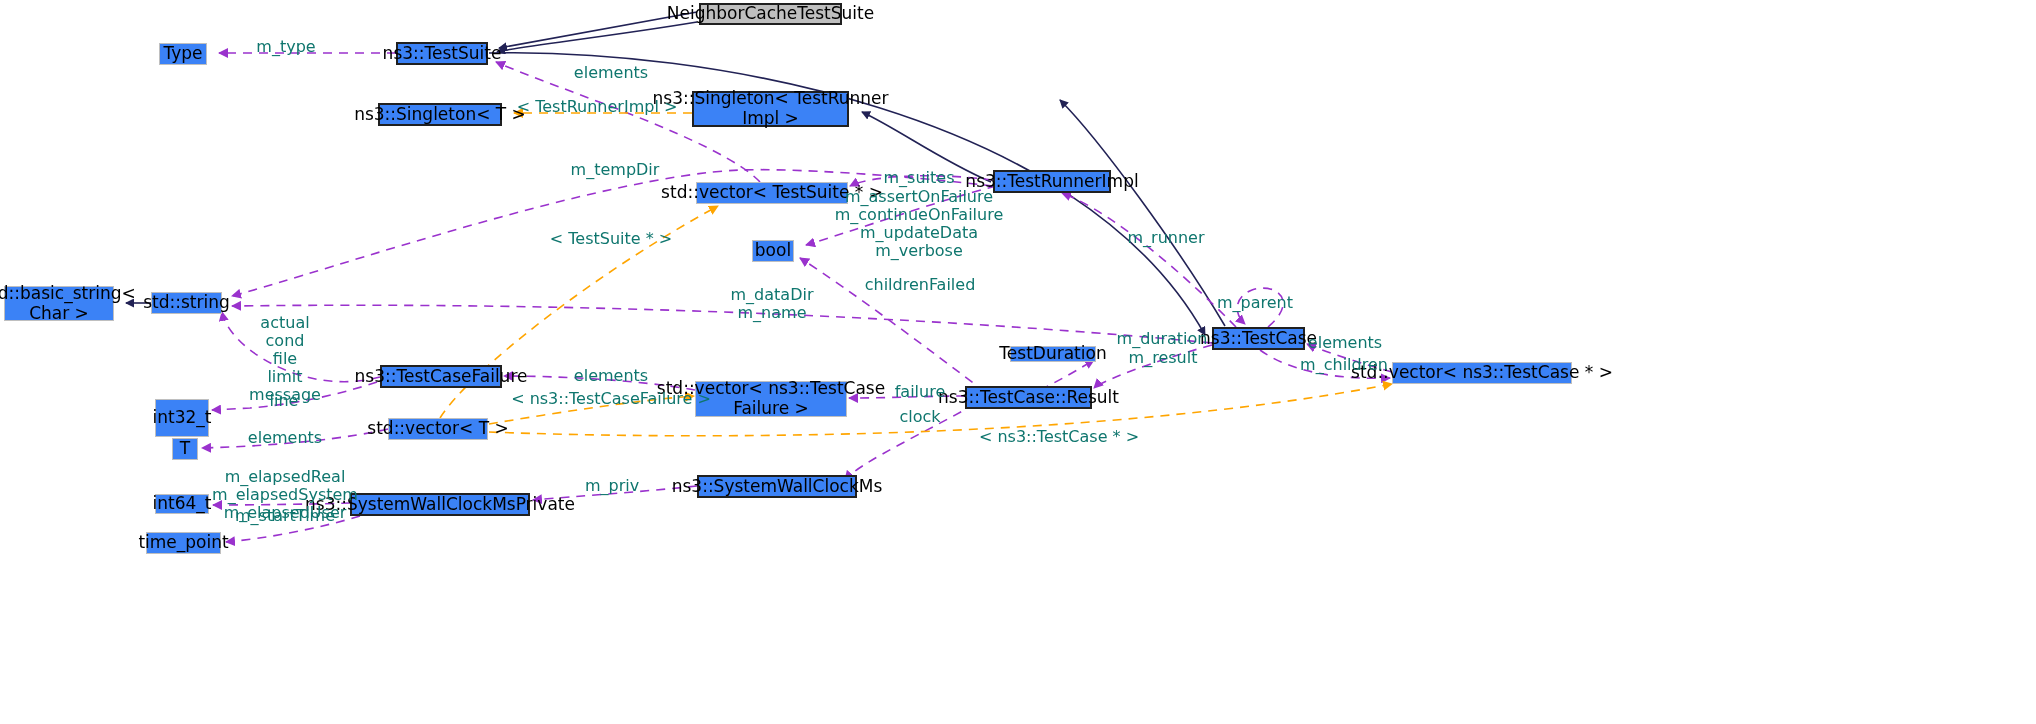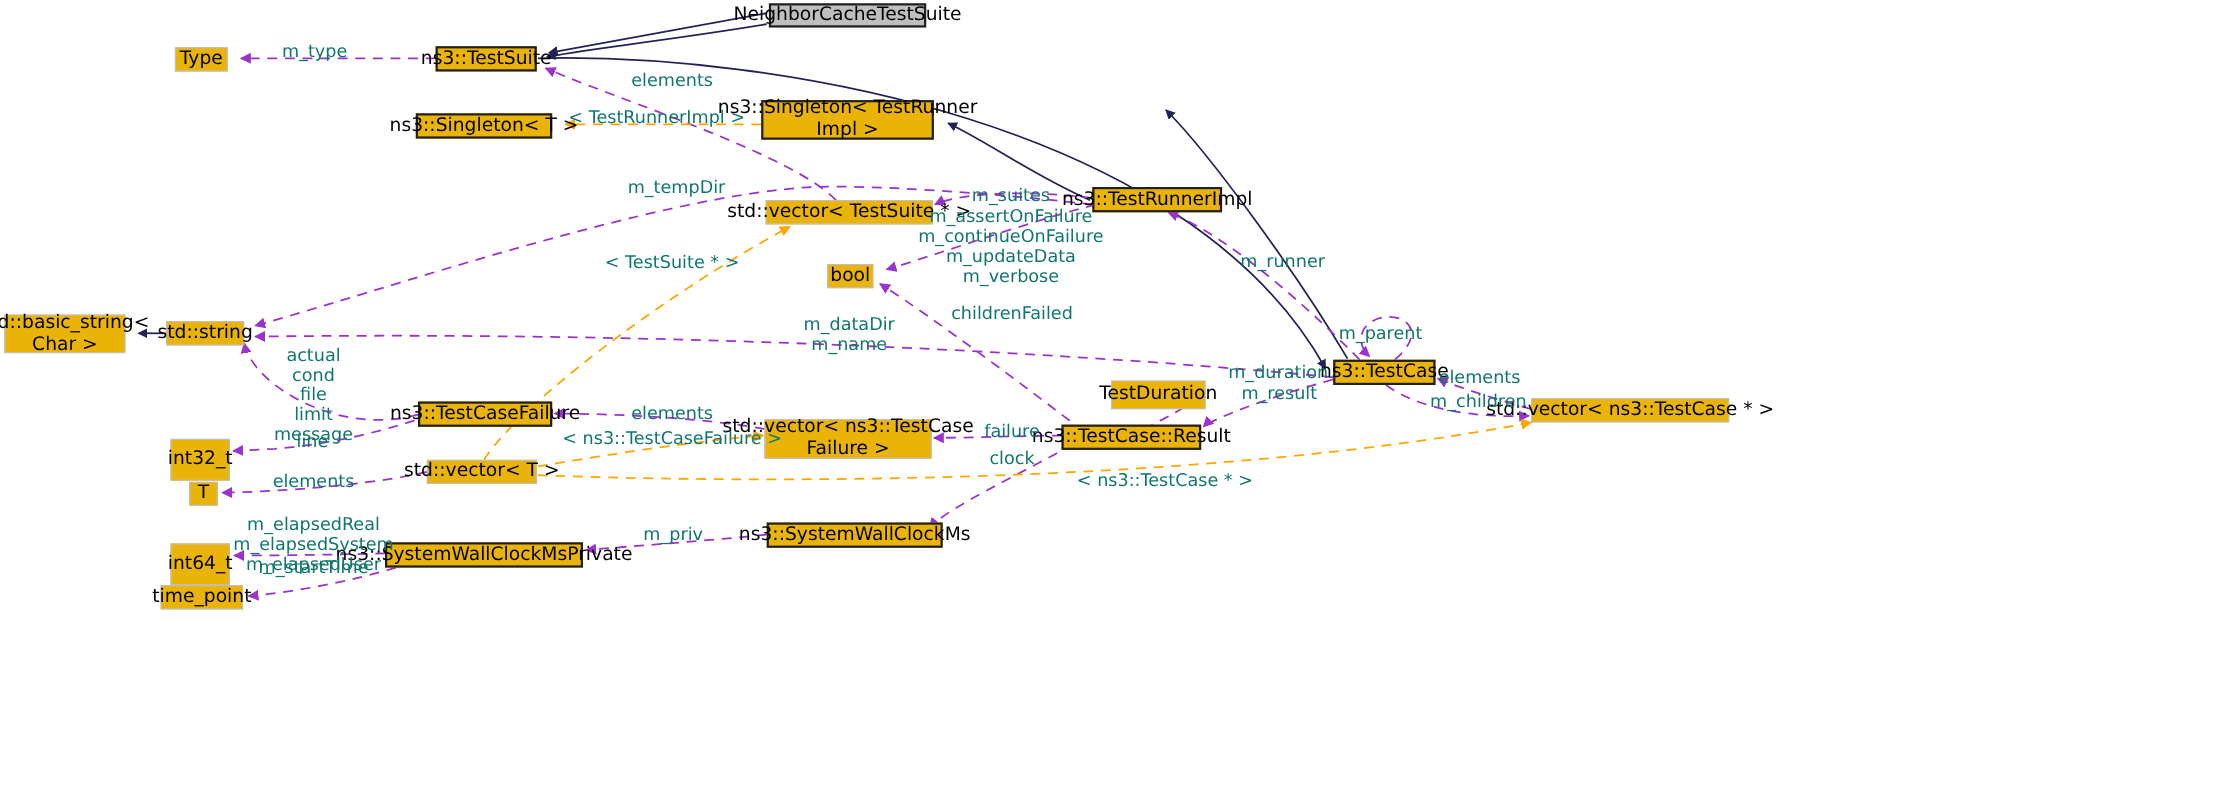--- a/index.html
+++ b/index.html
@@ -27,21 +27,21 @@
   }
   .node {
     position: absolute;
     box-sizing: border-box;
     display: flex;
     align-items: center;
     justify-content: center;
     text-align: center;
     line-height: 1.15;
     white-space: pre;
-    background: #eab308;
+    background: #3b82f6;
     color: #000000;
     font-size: 17px;
   }
   
   .node.plain {
     border: 1px solid #bfbfbf;
   }
   
   .node.strong {
     border: 2px solid #202020;
@@ -131,31 +131,31 @@
       <div class="node strong" style="left: 378px; top: 103px; width: 124px; height: 23px;">ns3::Singleton&lt; T &gt;</div>
       <div class="node strong" style="left: 692px; top: 91px; width: 157px; height: 36px;">ns3::Singleton&lt; TestRunner
 Impl &gt;</div>
       <div class="node plain" style="left: 696px; top: 182px; width: 152px; height: 22px;">std::vector&lt; TestSuite * &gt;</div>
       <div class="node strong" style="left: 993px; top: 170px; width: 118px; height: 23px;">ns3::TestRunnerImpl</div>
       <div class="node plain" style="left: 752px; top: 240px; width: 42px; height: 22px;">bool</div>
       <div class="node plain" style="left: 4px; top: 286px; width: 110px; height: 35px;">std::basic_string&lt;
 Char &gt;</div>
       <div class="node plain" style="left: 151px; top: 292px; width: 71px; height: 22px;">std::string</div>
       <div class="node strong" style="left: 1212px; top: 327px; width: 93px; height: 23px;">ns3::TestCase</div>
-      <div class="node plain" style="left: 1010px; top: 346px; width: 86px; height: 26px;">TestDuration</div>
+      <div class="node plain" style="left: 1010px; top: 346px; width: 86px; height: 16px;">TestDuration</div>
       <div class="node plain" style="left: 1392px; top: 362px; width: 180px; height: 22px;">std::vector&lt; ns3::TestCase * &gt;</div>
       <div class="node strong" style="left: 380px; top: 365px; width: 122px; height: 23px;">ns3::TestCaseFailure</div>
       <div class="node plain" style="left: 695px; top: 381px; width: 152px; height: 36px;">std::vector&lt; ns3::TestCase
 Failure &gt;</div>
       <div class="node strong" style="left: 965px; top: 386px; width: 127px; height: 23px;">ns3::TestCase::Result</div>
       <div class="node plain" style="left: 155px; top: 399px; width: 54px; height: 38px;">int32_t</div>
       <div class="node plain" style="left: 388px; top: 418px; width: 100px; height: 22px;">std::vector&lt; T &gt;</div>
       <div class="node plain" style="left: 172px; top: 438px; width: 26px; height: 22px;">T</div>
       <div class="node strong" style="left: 697px; top: 475px; width: 160px; height: 23px;">ns3::SystemWallClockMs</div>
-      <div class="node plain" style="left: 155px; top: 494px; width: 54px; height: 38px;">int64_t</div>
+      <div class="node plain" style="left: 155px; top: 494px; width: 54px; height: 20px;">int64_t</div>
       <div class="node strong" style="left: 350px; top: 493px; width: 180px; height: 23px;">ns3::SystemWallClockMsPrivate</div>
       <div class="node plain" style="left: 146px; top: 532px; width: 75px; height: 22px;">time_point</div>
     </div>
   <div id="labels">
       <div class="edge-label" style="left: 286px; top: 38px;">m_type</div>
       <div class="edge-label" style="left: 611px; top: 64px;">elements</div>
       <div class="edge-label" style="left: 597px; top: 98px;">&lt; TestRunnerImpl &gt;</div>
       <div class="edge-label" style="left: 615px; top: 161px;">m_tempDir</div>
       <div class="edge-label" style="left: 919px; top: 169px;">m_suites</div>
       <div class="edge-label" style="left: 919px; top: 188px;">m_assertOnFailure

